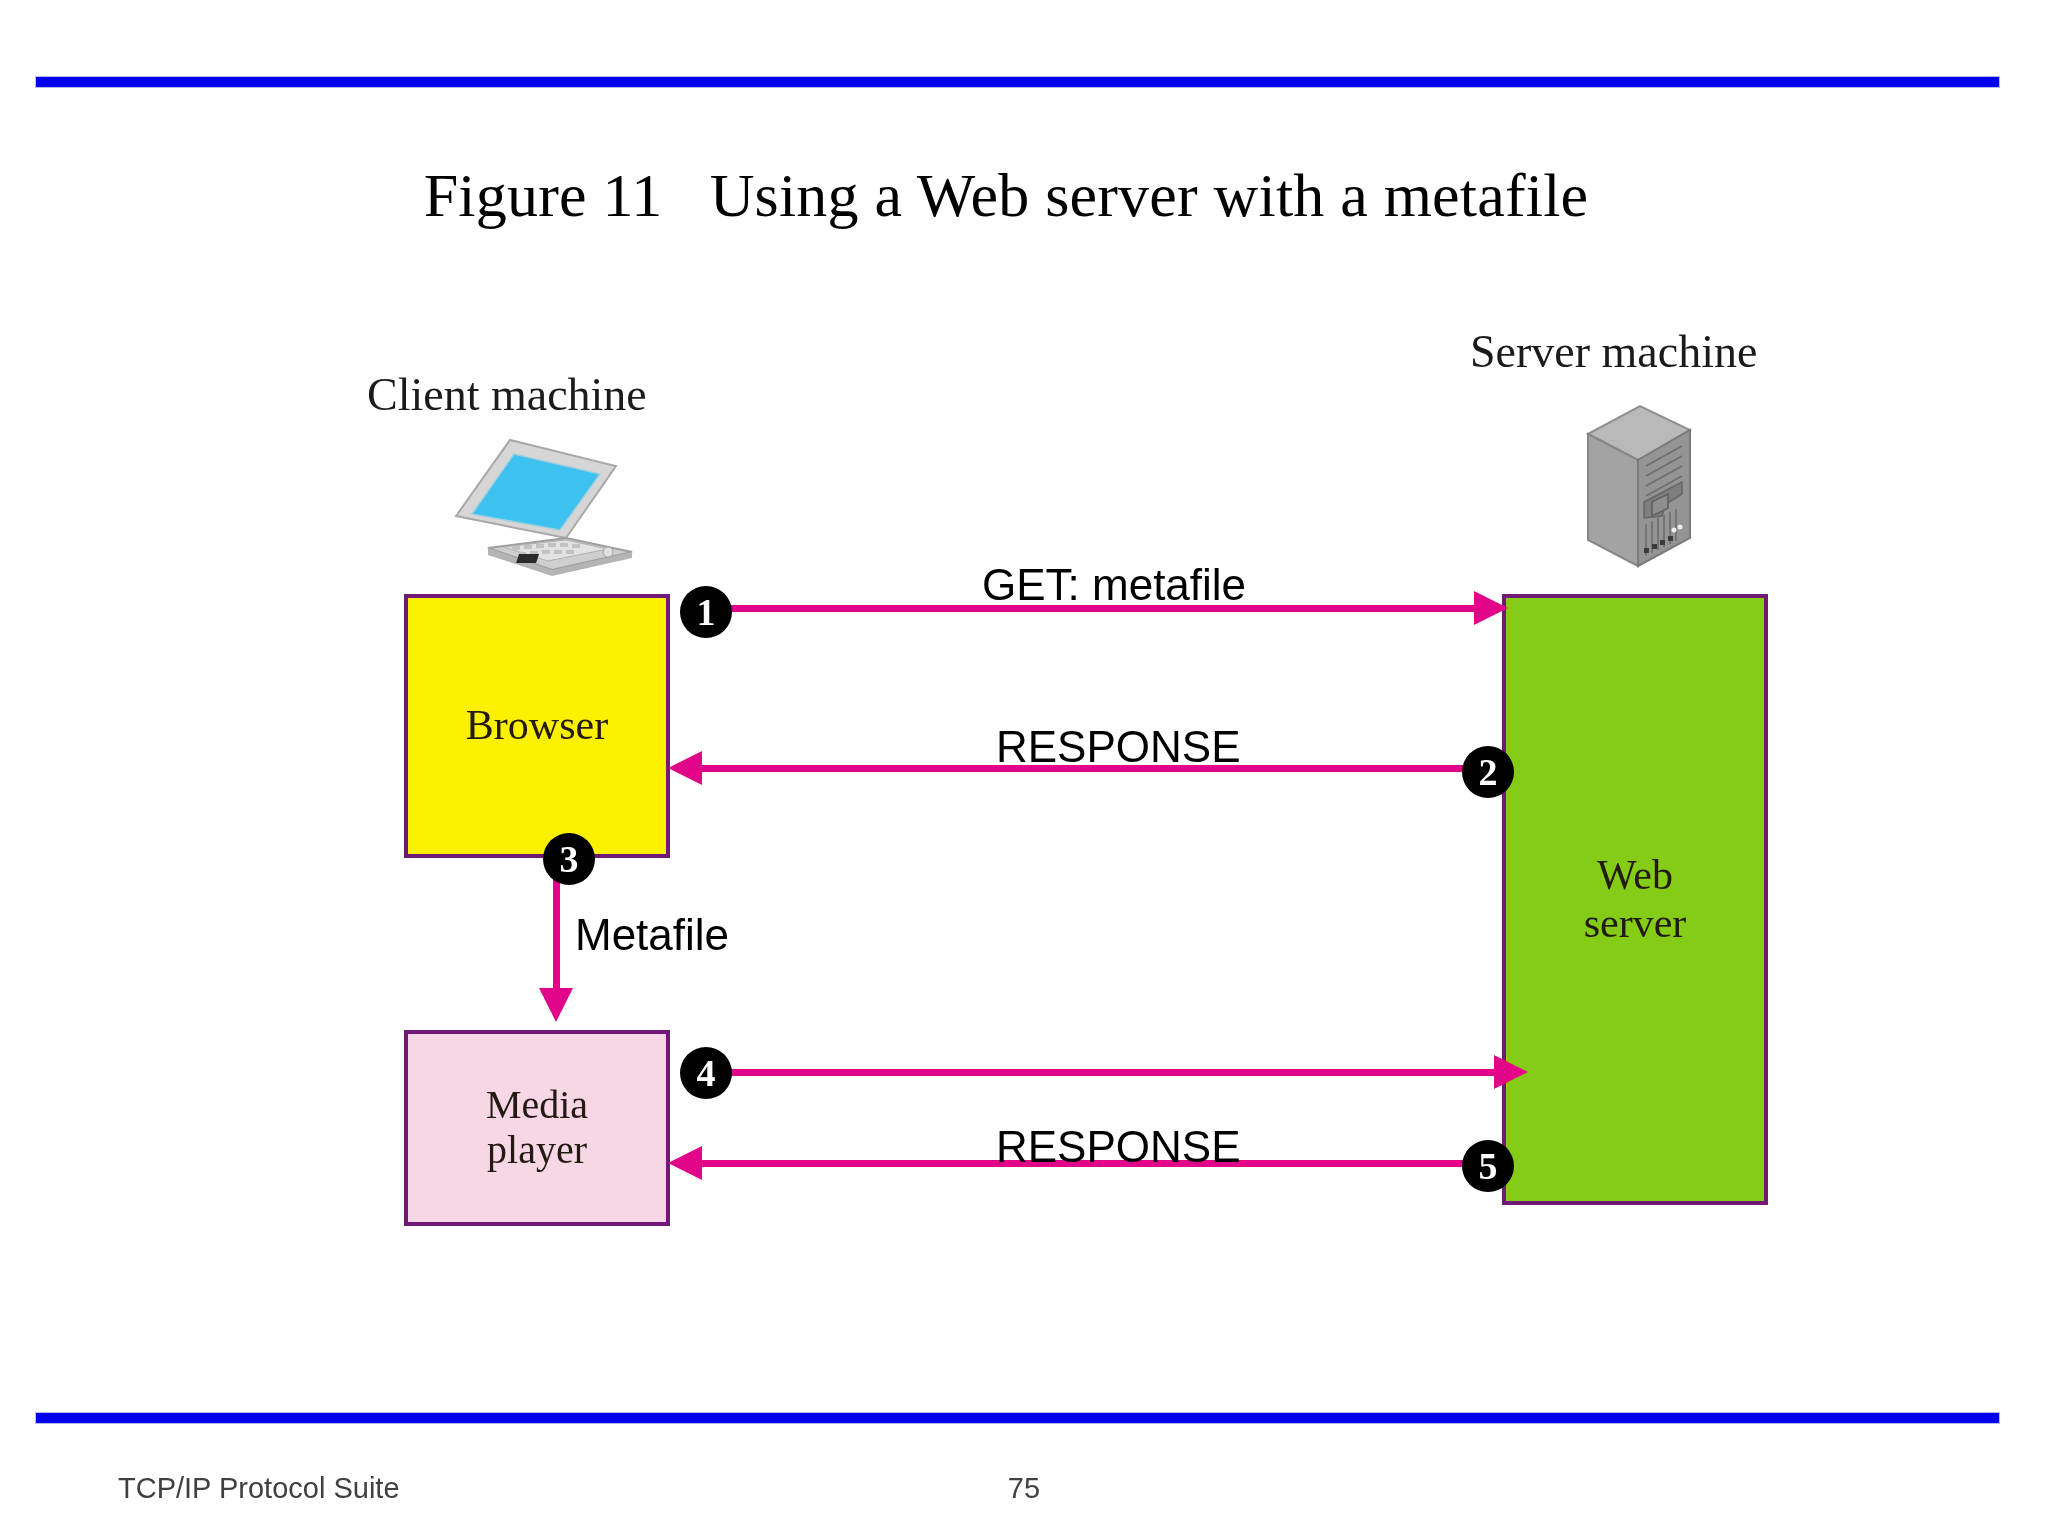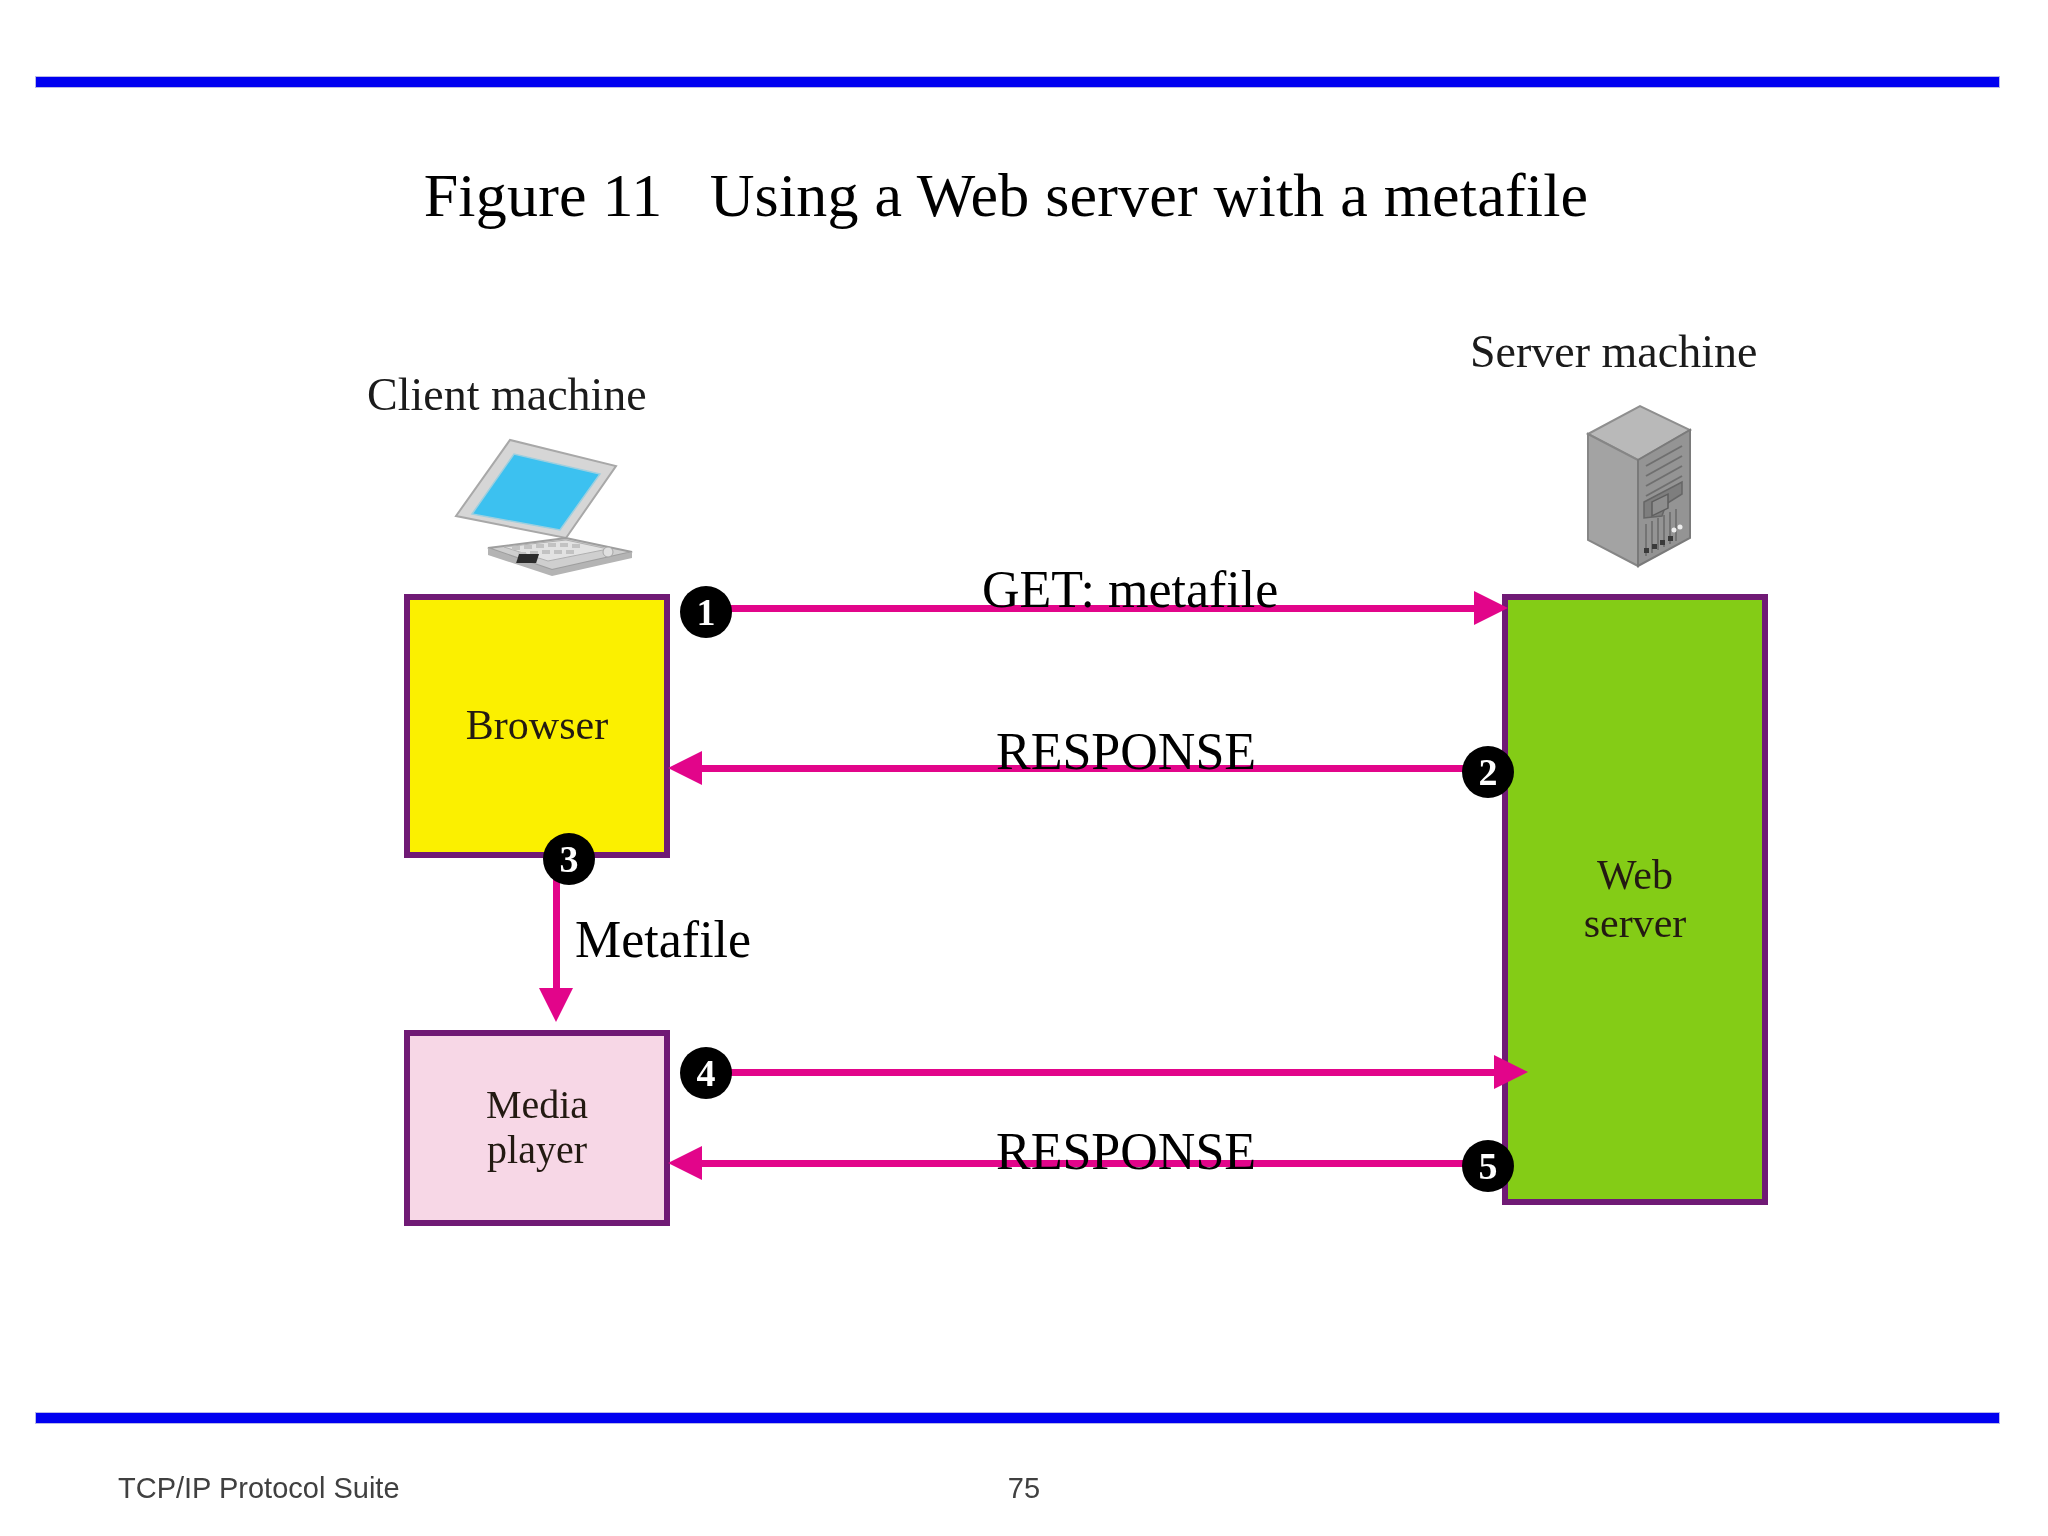--- a/index.html
+++ b/index.html
@@ -60,21 +60,21 @@
     color: #1b1b1b;
     white-space: nowrap;
   }
   .machine-label.client { left: 367px; top: 368px; }
   .machine-label.server { left: 1470px; top: 325px; }
 
   
   .box {
     position: absolute;
     box-sizing: border-box;
-    border: 6px solid #701a75;
+    border: 4px solid #701a75;
     display: flex;
     align-items: center;
     justify-content: center;
     text-align: center;
     font-family: "Liberation Serif", serif;
     color: #231a12;
     line-height: 1.12;
   }
   .box.browser {
     left: 404px; top: 594px;
@@ -143,22 +143,22 @@
     border-right: 34px solid #e2058a;
   }
   .arrow-head.down {
     border-left: 17px solid transparent;
     border-right: 17px solid transparent;
     border-top: 34px solid #e2058a;
   }
 
   .arrow-label {
     position: absolute;
-    font-family: Liberation Serif, serif;
-    font-size: 52px;
+    font-family: Liberation Sans, sans-serif;
+    font-size: 44px;
     color: #000000;
     white-space: nowrap;
     z-index: 5;
   }
   .lbl-get-meta   { left: 982px;  top: 560px; }
   .lbl-resp-1     { left: 996px;  top: 722px; }
   .lbl-metafile   { left: 575px;  top: 910px; }
   .lbl-get-av     { left: 925px;  top: 1027px; }
   .lbl-resp-2     { left: 996px;  top: 1122px; }
 

